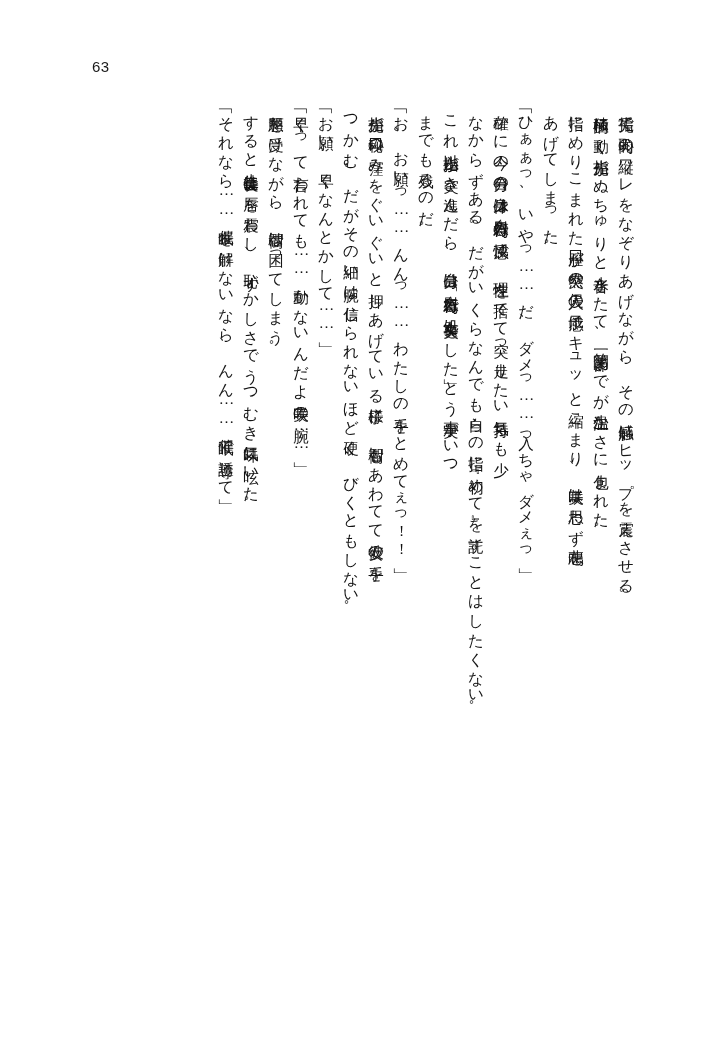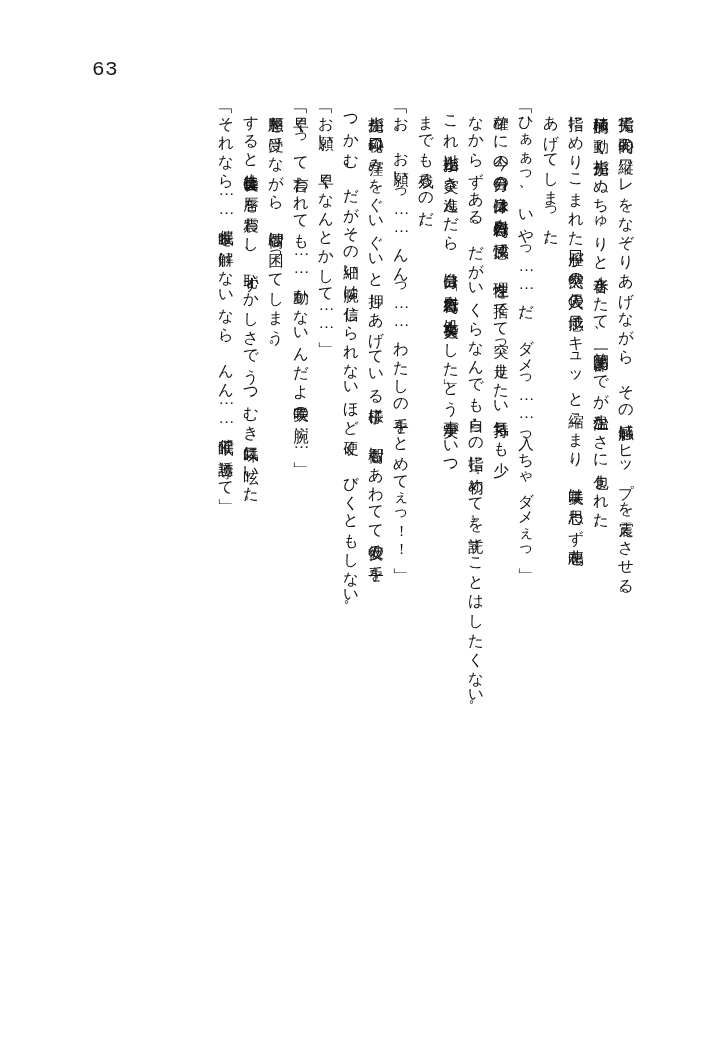--- a/index.html
+++ b/index.html
@@ -20,24 +20,24 @@
     position: absolute;
     inset: 0;
     background: #ffffff;
   }
 
   
   #page-number {
     position: absolute;
     left: 92px;
     top: 58px;
-    font-size: 21px;
+    font-size: 15px;
     letter-spacing: 0.5px;
     color: #1a1a1a;
-    font-family: Liberation Mono, monospace;
+    font-family: Liberation Sans, sans-serif;
   }
 
   
   #body-text {
     position: absolute;
     left: 78px;
     top: 104px;
     width: 556px;
     height: 880px;
     display: flex;

